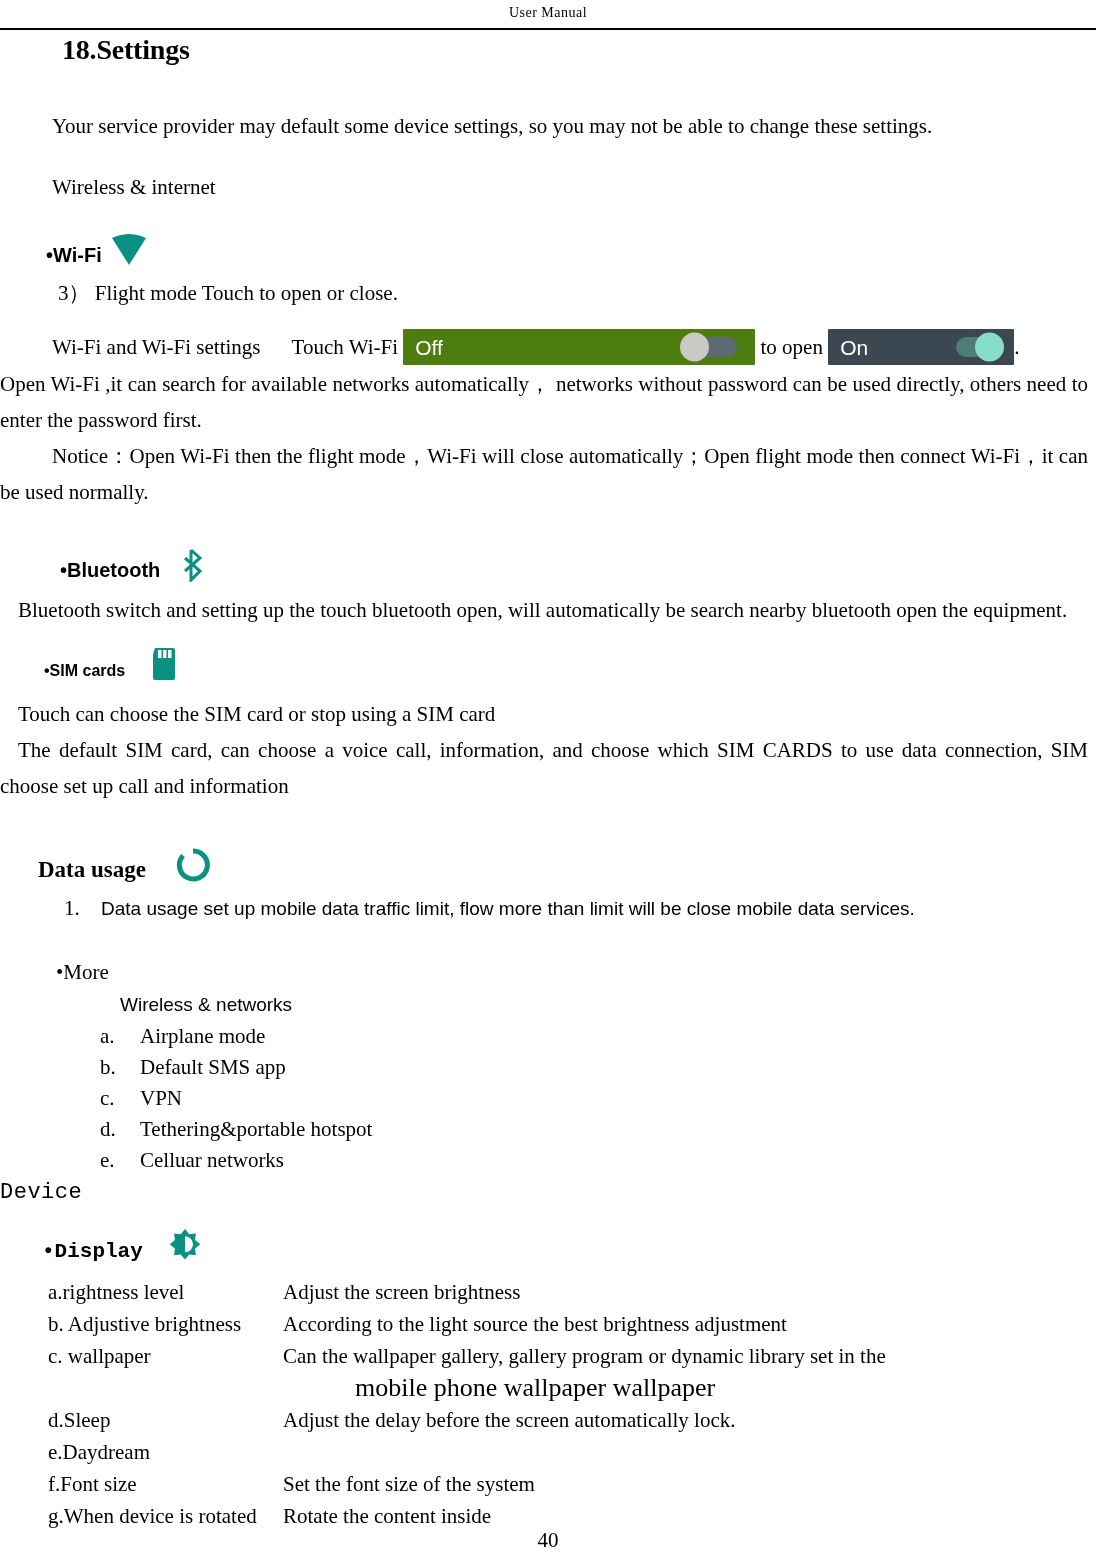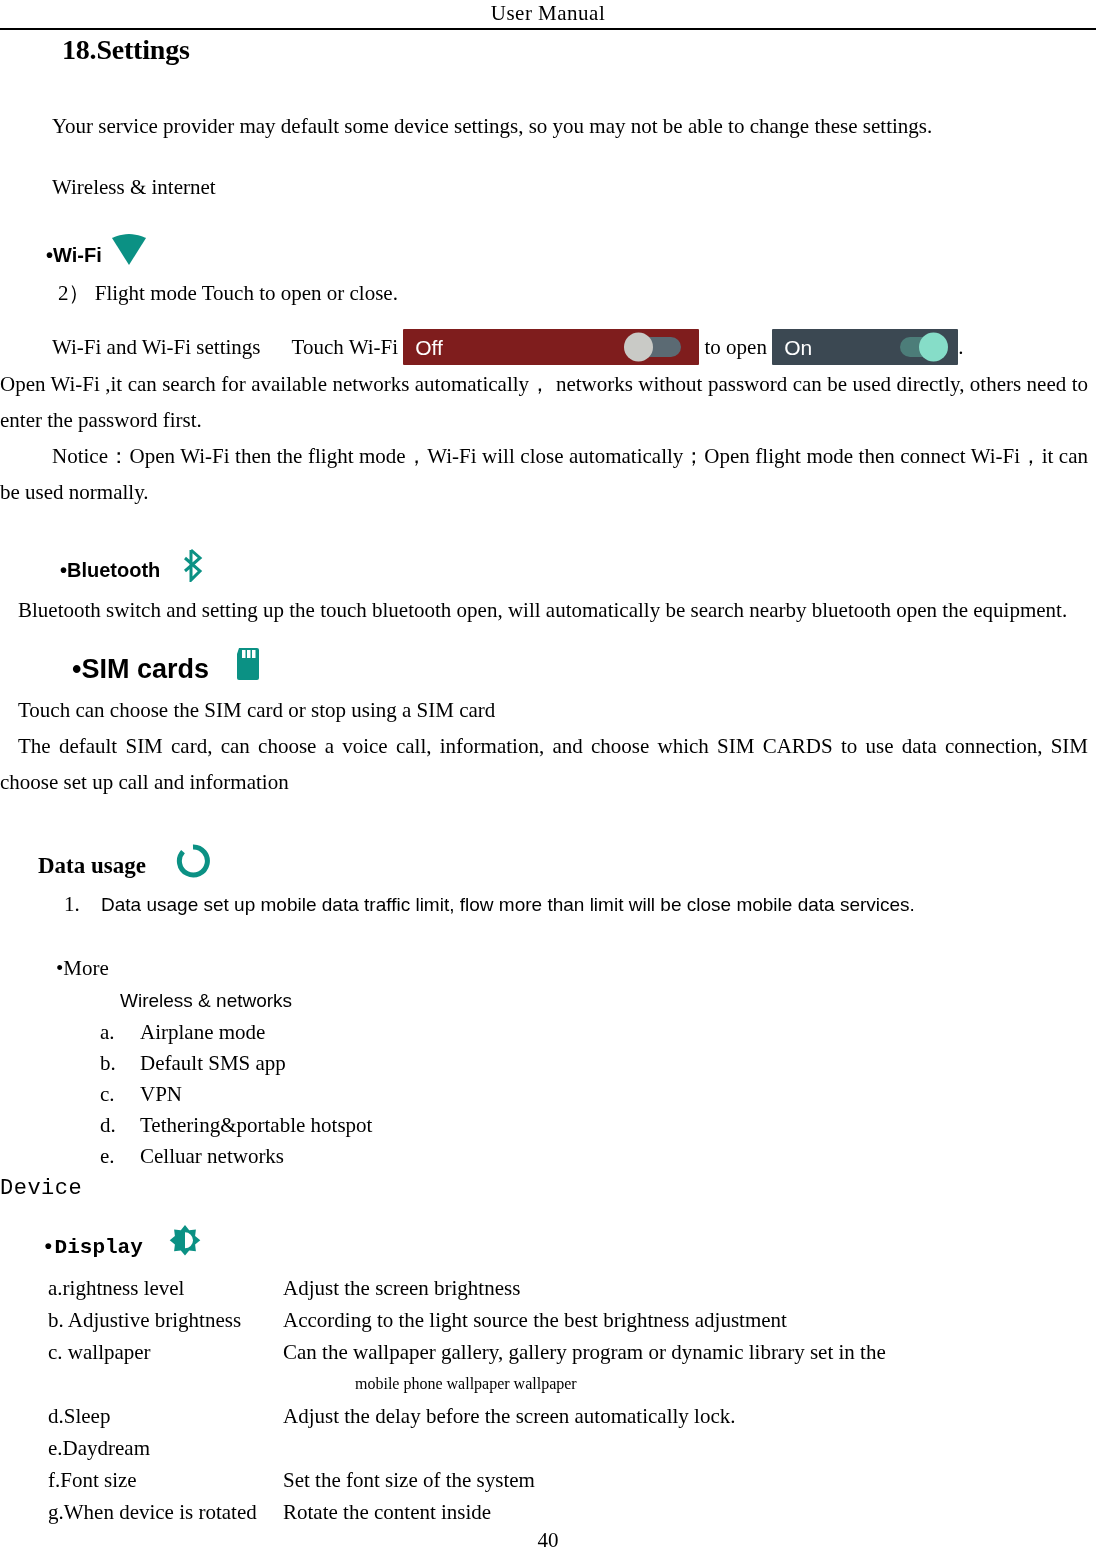--- a/index.html
+++ b/index.html
@@ -20,21 +20,21 @@
   .page-header {
     position: absolute;
     top: 0;
     left: 0;
     width: 1096px;
     height: 30px;
     text-align: center;
   }
   .page-header .hdr-text {
     font-family: "Liberation Serif", serif;
-    font-size: 21px;
+    font-size: 14px;
     line-height: 26px;
     letter-spacing: 0.5px;
     display: inline-block;
   }
   .header-rule {
     position: absolute;
     top: 28px;
     left: 0;
     width: 1096px;
     height: 0;
@@ -140,21 +140,21 @@
     display: flex;
     font-family: "Liberation Serif", serif;
     font-size: 21px;
     line-height: 32px;
     padding-left: 48px;
   }
   .disp-row .c1 { width: 235px; flex: 0 0 235px; }
   .disp-row .c2 { flex: 1 1 auto; }
   .disp-cont {
     font-family: "Liberation Serif", serif;
-    font-size: 16px;
+    font-size: 26px;
     line-height: 32px;
     padding-left: 355px;
   }
 
   
   .icon { display: inline-block; vertical-align: middle; }
 
   .toggle-img {
     display: inline-block;
     vertical-align: middle;
@@ -234,28 +234,28 @@
 
   <div class="bullet-head" style="padding-left:46px;">
     <span class="lbl">•Wi-Fi</span>
     <span class="icon">
       <svg width="38" height="32" viewBox="0 0 38 32" aria-hidden="true">
         <path d="M2 4 C2 4 10 0 19 0 C28 0 36 4 36 4 L19 31 Z" fill="#0b9184"></path>
       </svg>
     </span>
   </div>
 
-  <div class="numbered">2） Flight mode    Touch to open or close.</div>
+  <div class="numbered">3） Flight mode    Touch to open or close.</div>
 
   <div class="spacer-18"></div>
 
   <div class="inline-row" style="padding-left:52px;">
     <span>Wi-Fi and Wi-Fi settings      Touch Wi-Fi </span>
 
-    <span class="toggle-img" style="width:296px;background:#7f1d1d;">
+    <span class="toggle-img" style="width:352px;background:#4d7c0f;">
       <span class="tg-label">Off</span>
       <span class="tg-track" style="background:#5b6a73;"></span>
       <span class="tg-knob" style="right:46px;background:#c9cac6;"></span>
     </span>
 
     <span> to open </span>
 
     <span class="toggle-img" style="width:186px;background:#3b4852;">
       <span class="tg-label">On</span>
       <span class="tg-track" style="background:#4c7d79;right:14px;"></span>
@@ -276,21 +276,21 @@
       <svg width="26" height="34" viewBox="0 0 26 34" aria-hidden="true">
         <path d="M11 2 L11 32 L20 23 L5 10 M5 23 L20 10 L11 2" fill="none" stroke="#0b9184" stroke-width="3" stroke-linejoin="miter" stroke-linecap="butt"></path>
       </svg>
     </span>
   </div>
 
   <div class="para" style="text-indent:18px;">Bluetooth switch and setting up the touch bluetooth open, will automatically be search nearby bluetooth open the equipment.</div>
 
   <div class="spacer-18"></div>
 
-  <div class="bullet-head" style="padding-left:44px;font-size:27px;margin-left:28px;">
+  <div class="bullet-head" style="padding-left:44px;font-size:16px;">
     <span class="lbl">•SIM cards</span>
     <span class="icon" style="margin-left:16px;">
       <svg width="30" height="38" viewBox="0 0 30 38" aria-hidden="true">
         <path d="M6 2 H24 A2 2 0 0 1 26 4 V32 A2 2 0 0 1 24 34 H6 A2 2 0 0 1 4 32 V8 Z" fill="#0b9184"></path>
         <rect x="9" y="4" width="3.5" height="8" fill="#ffffff"></rect>
         <rect x="14" y="4" width="3.5" height="8" fill="#ffffff"></rect>
         <rect x="19" y="4" width="3.5" height="8" fill="#ffffff"></rect>
       </svg>
     </span>
   </div>

